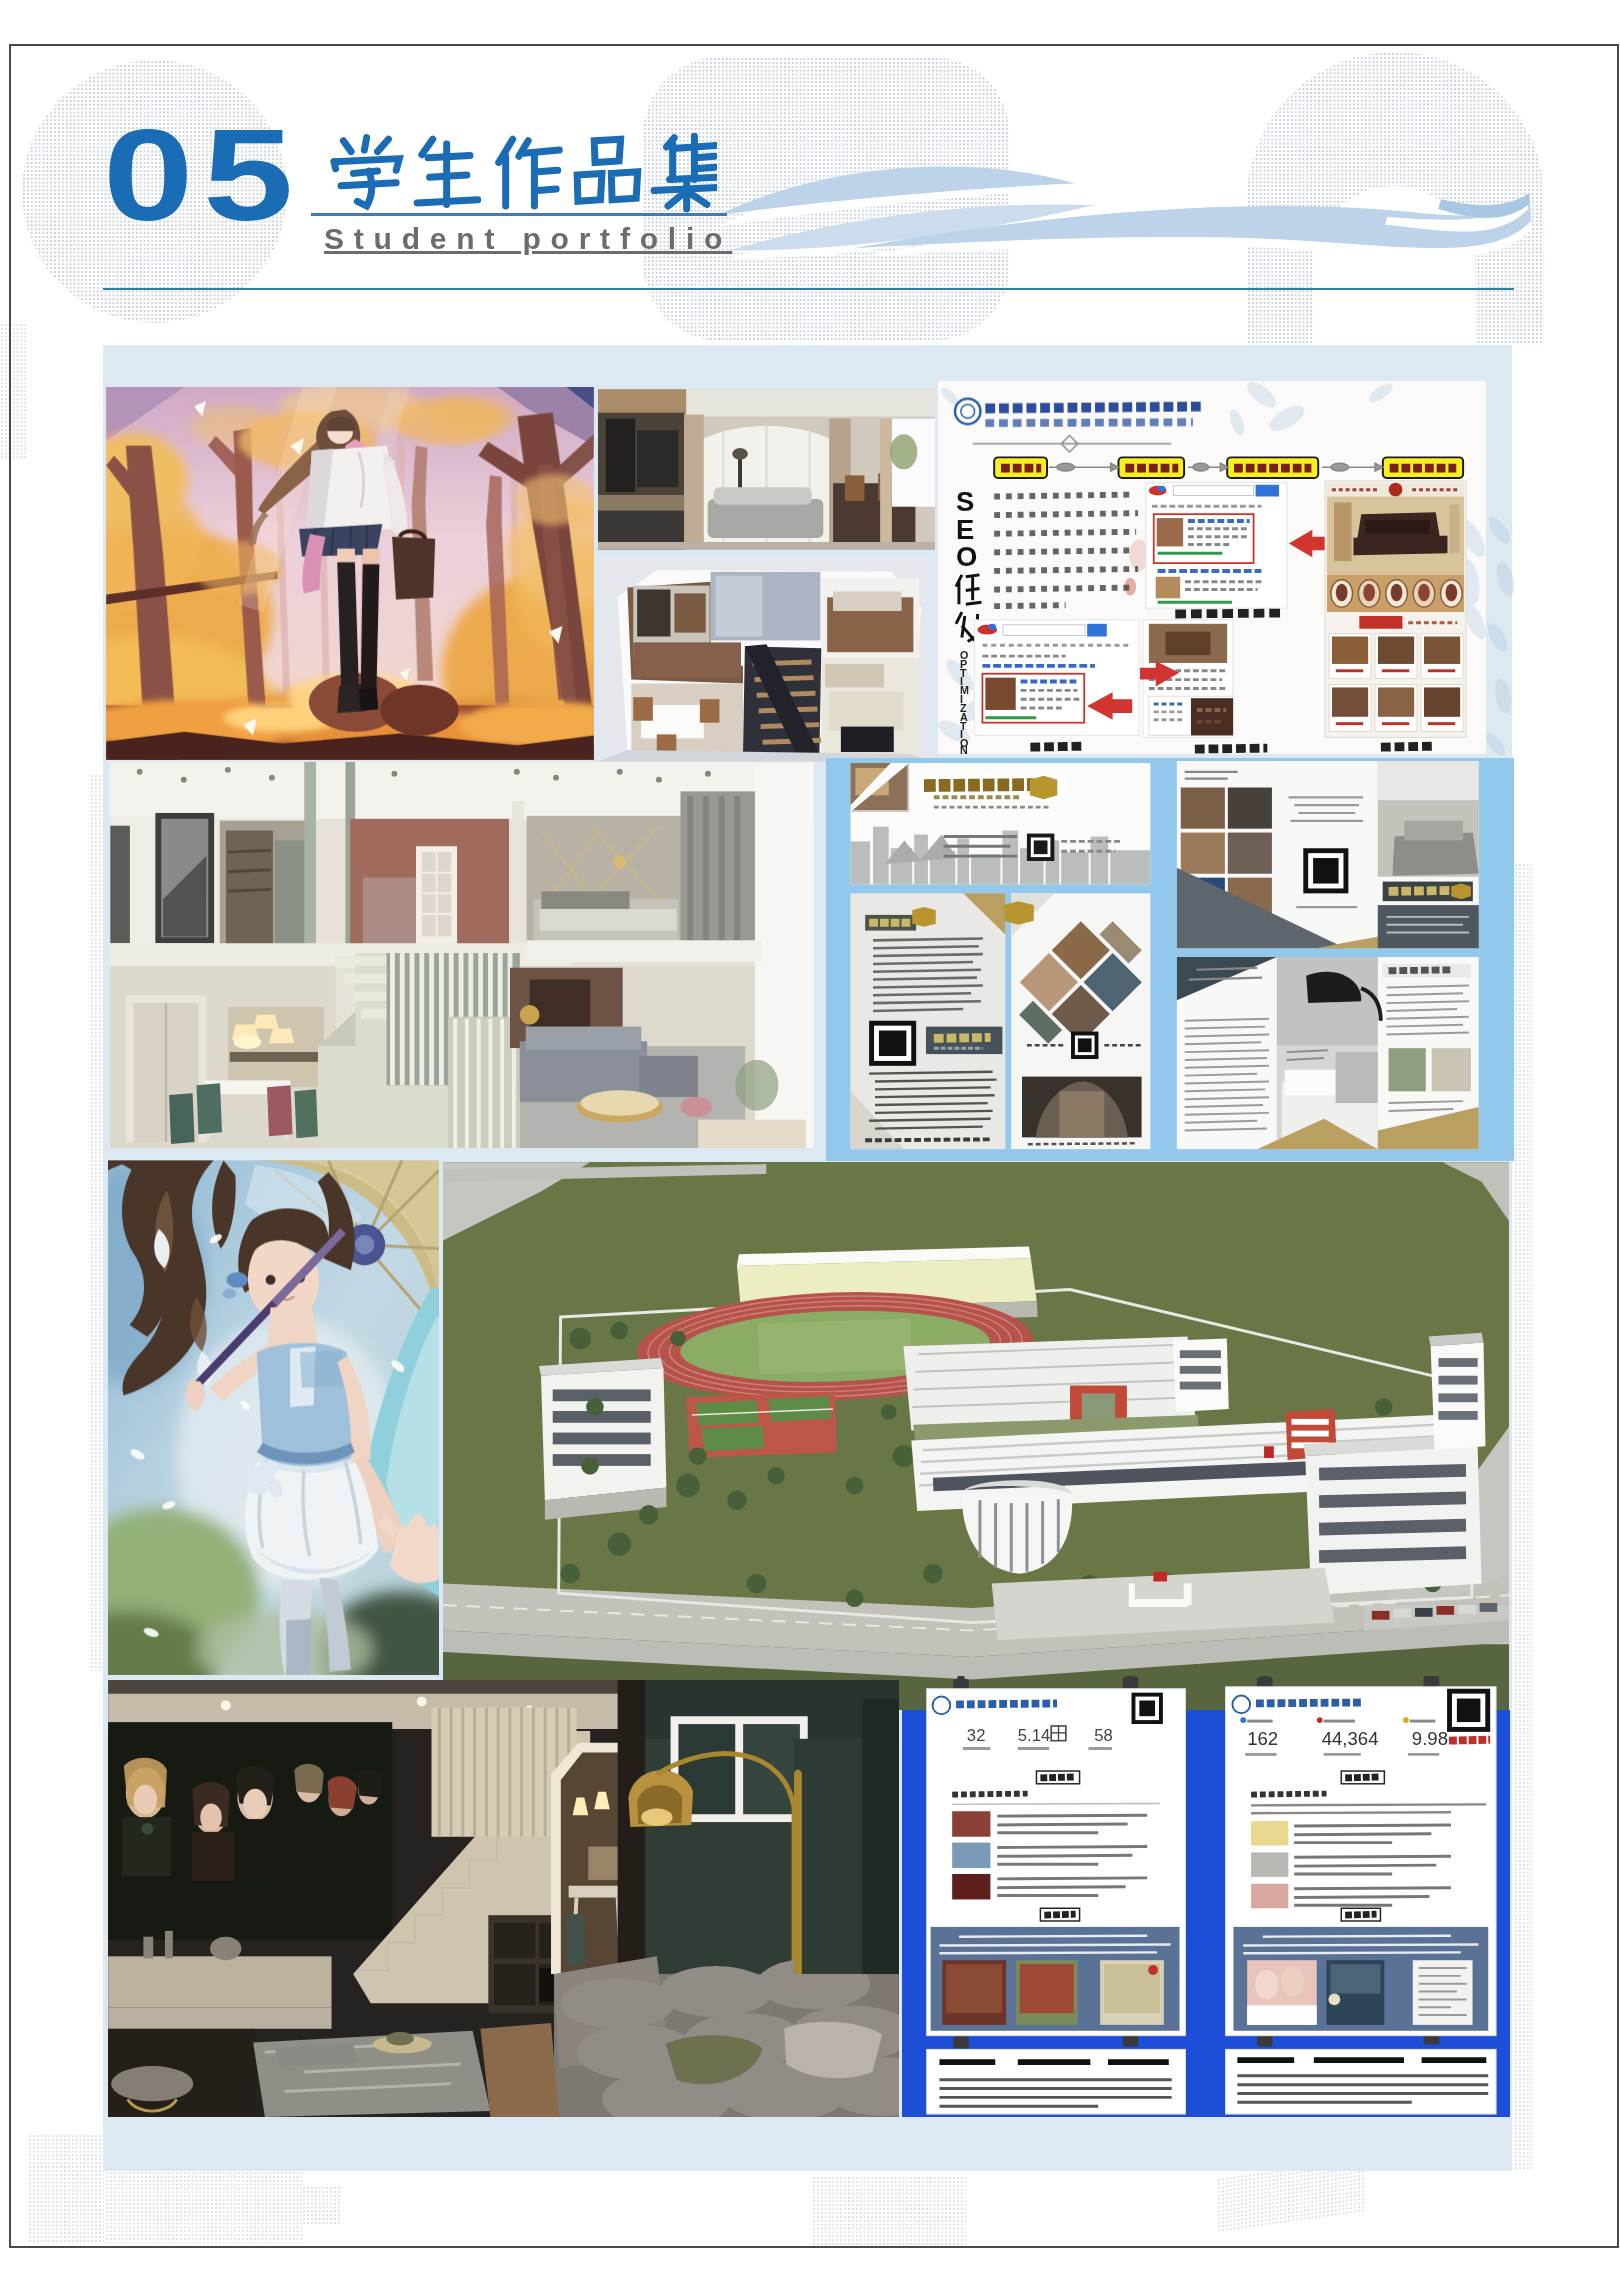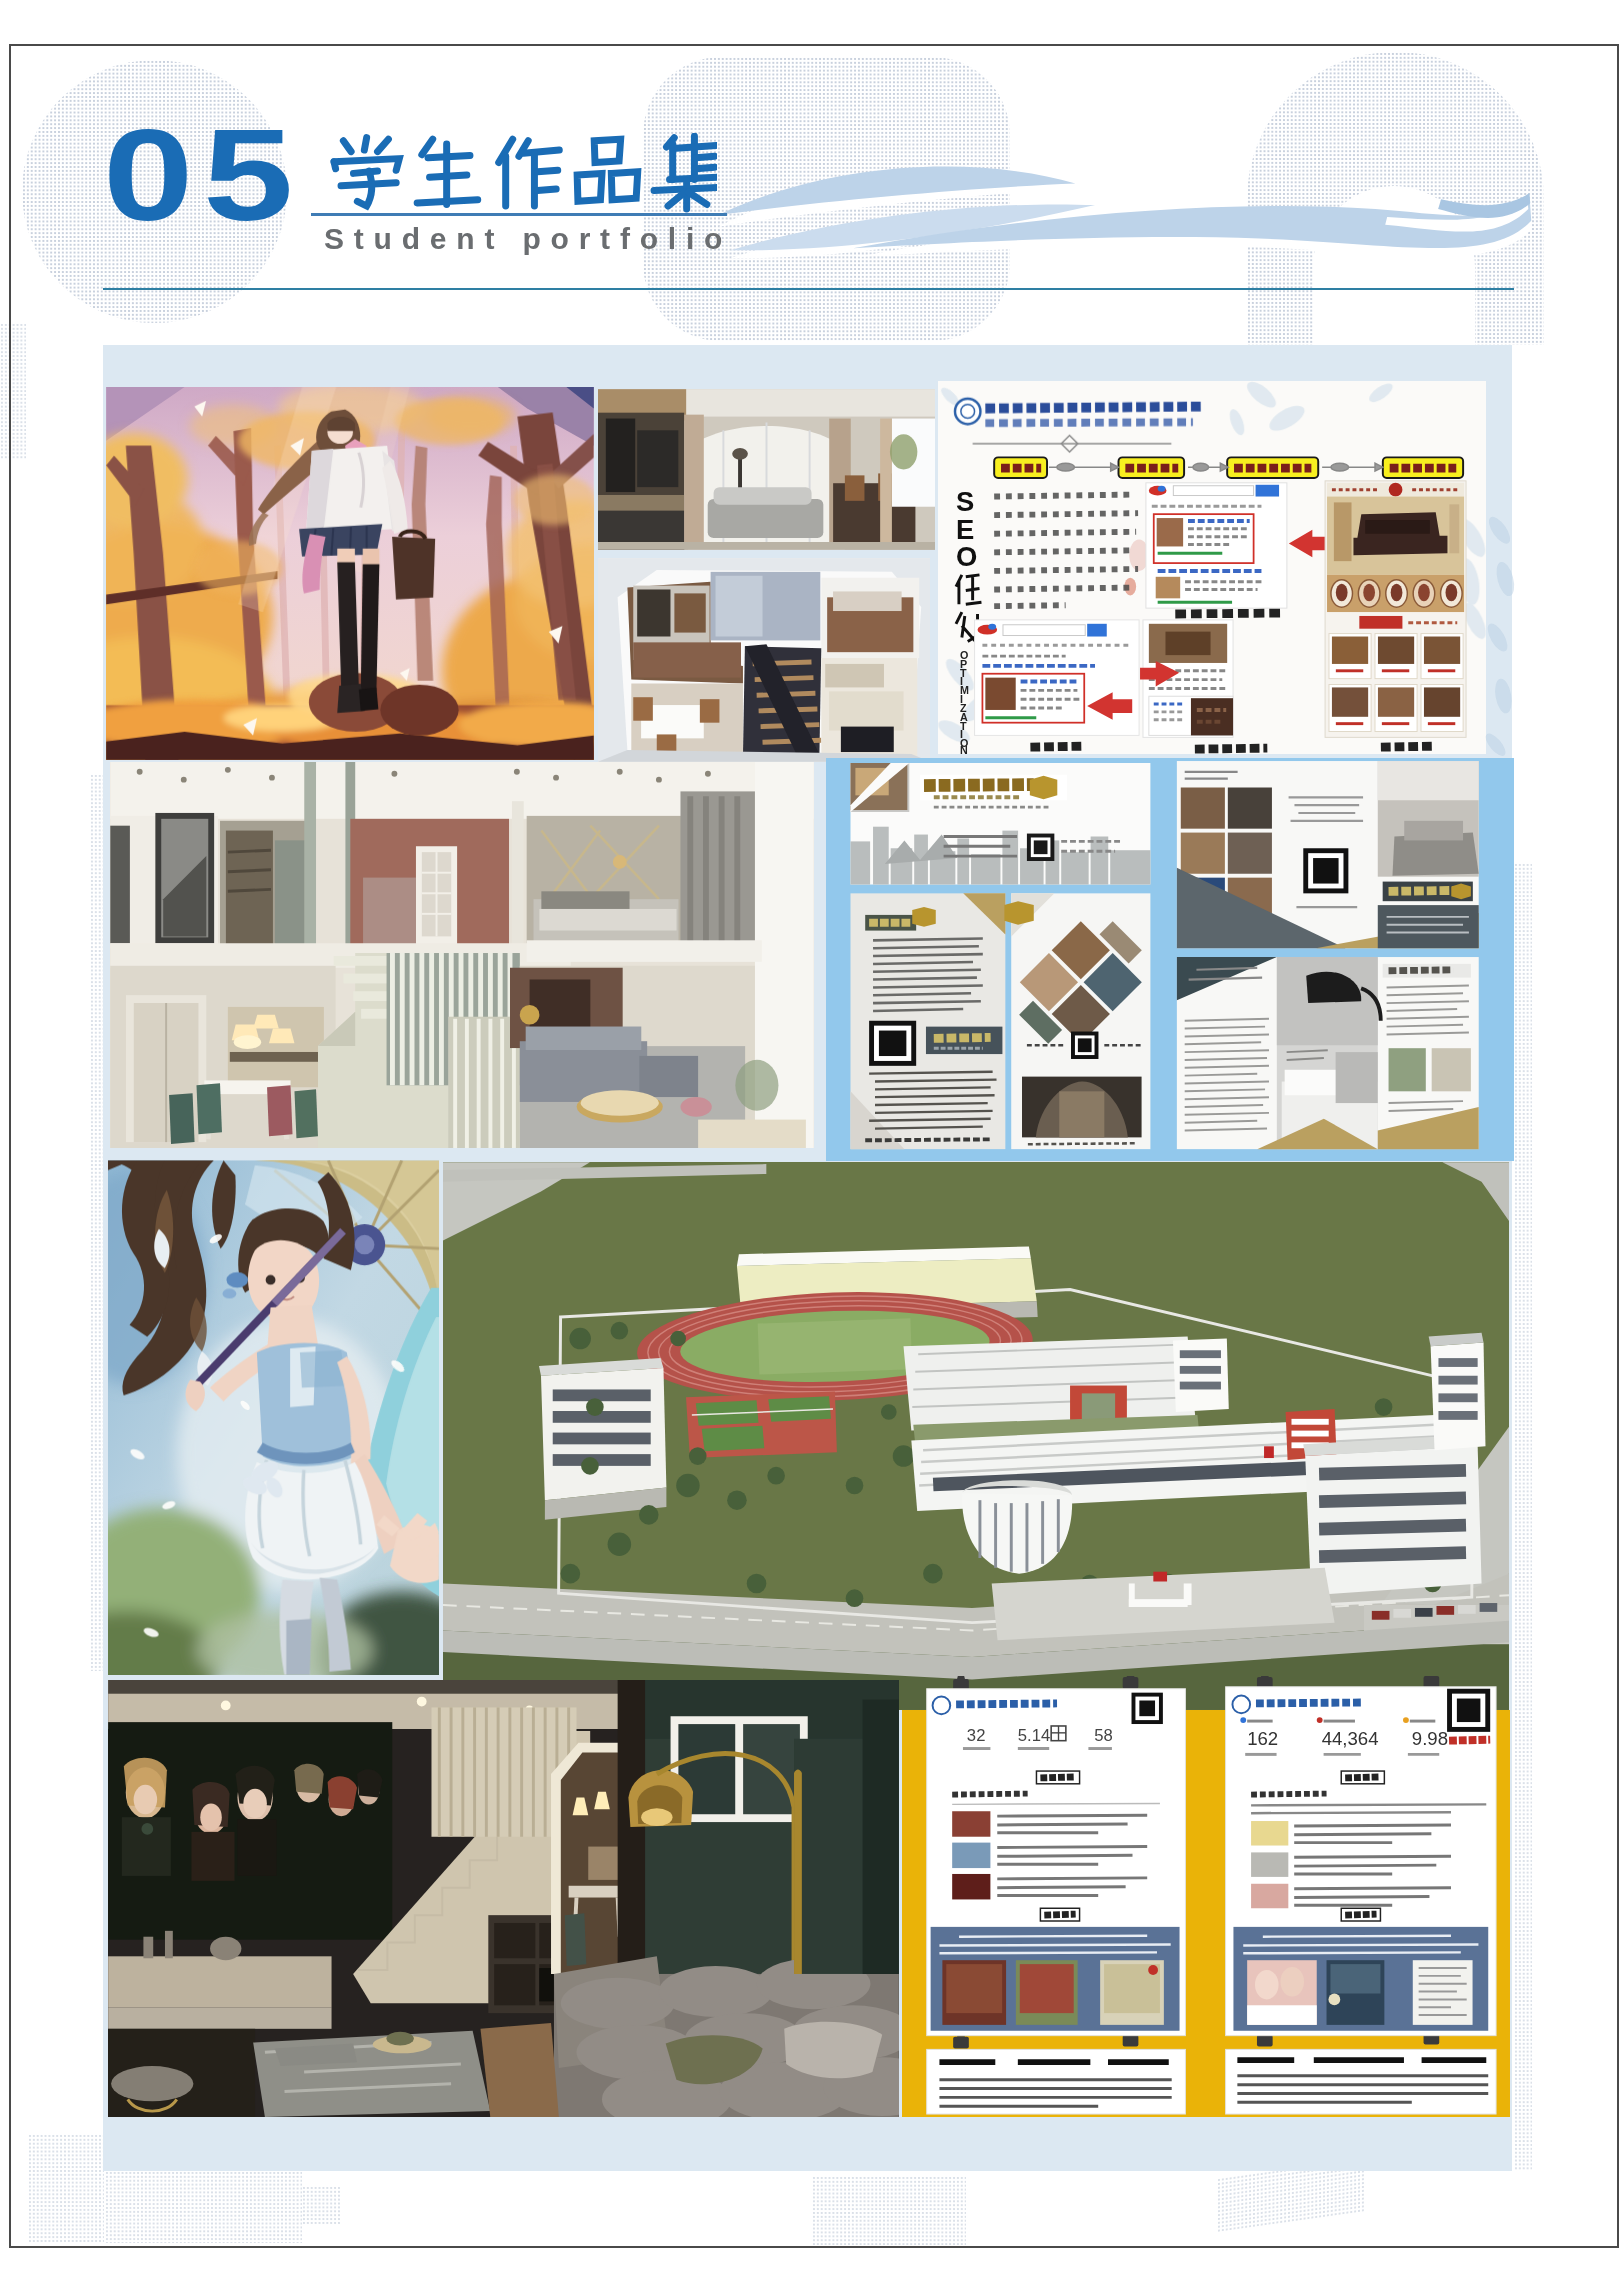--- a/index.html
+++ b/index.html
@@ -92,21 +92,21 @@
           <path d="M62,46 L86,44"></path>
           <path d="M28,60 L90,57"></path>
           <path d="M8,74 L92,70"></path>
           <path d="M50,62 L50,98"></path>
           <path d="M48,76 L26,94"></path>
           <path d="M52,76 L76,92"></path>
         </g>
       </g>
     </svg>
     <div class="abs" style="left:311px;top:213px;width:416px;height:2.9px;background:#3f7cb5;"></div>
-    <div class="abs" style="left:324px;top:222px;font-size:30px;font-weight:bold;color:#6a6d70;letter-spacing:9.8px;">Student portfolio</div>
+    <div class="abs" style="left:324px;top:222px;font-size:30px;font-weight:bold;color:#6a6d70;letter-spacing:9.8px;text-decoration:underline;">Student portfolio</div>
     <div class="abs" style="left:103px;top:288px;width:1411px;height:2px;background:#2e7fa3;"></div>
   </div>
 
   <div class="abs" style="left:103px;top:345px;width:1409px;height:1826px;background:#dce8f2;"></div>
 
   <div id="anime1" class="abs" style="left:106px;top:387px;width:488px;height:373px;overflow:hidden;">
     <svg width="488" height="373" viewBox="0 0 498 381">
       <defs>
         <linearGradient id="sky1" x1="0" y1="0" x2="0" y2="1">
           <stop offset="0" stop-color="#cfa9c6"></stop>
@@ -1234,21 +1234,21 @@
           <ellipse cx="790" cy="415" rx="60" ry="30"></ellipse>
       </g>
       <path d="M569,371 C600,358 650,360 668,376 C660,408 610,420 580,408 Z" fill="#6e7050"></path>
       <path d="M690,356 C720,344 770,348 790,362 L780,400 C750,412 710,406 692,392 Z" fill="#b9b3ab"></path>
       <path d="M380,356 L452,350 L460,446 L390,446 Z" fill="#8a6a4a"></path>
       <rect x="700" y="60" width="107" height="240" fill="#2d3b34"></rect>
       <path d="M700,95 C702,90 706,90 708,95 L708,300 L700,300 Z" fill="#a8872e"></path>
       <rect x="770" y="20" width="37" height="280" fill="#1e2a24"></rect>
     </svg>
   </div>
-  <div id="reports" class="abs" style="left:902px;top:1710px;width:608px;height:407px;background:#eab308;text-align:center;">
+  <div id="reports" class="abs" style="left:902px;top:1710px;width:608px;height:407px;background:#1d4ed8;text-align:center;">
     <svg class="abs" style="left:0;top:-34px;" width="608" height="441" viewBox="0 0 620 450">
 
       <g fill="#3a3a3a">
         <rect x="52" y="3" width="16" height="12" rx="2"></rect>
           <path d="M56,3 L58,-5 L62,-5 L64,3 Z"></path>
         <rect x="225" y="1" width="16" height="12" rx="2"></rect>
           <path d="M229,1 L231,-7 L235,-7 L237,1 Z"></path>
         <rect x="362" y="1" width="16" height="12" rx="2"></rect>
           <path d="M366,1 L368,-7 L372,-7 L374,1 Z"></path>
         <rect x="532" y="0" width="16" height="12" rx="2"></rect>

